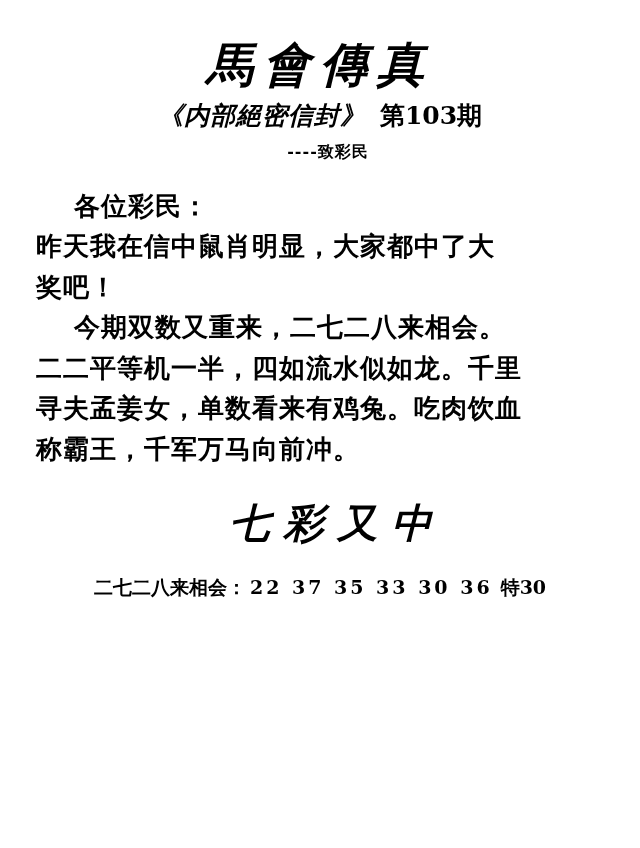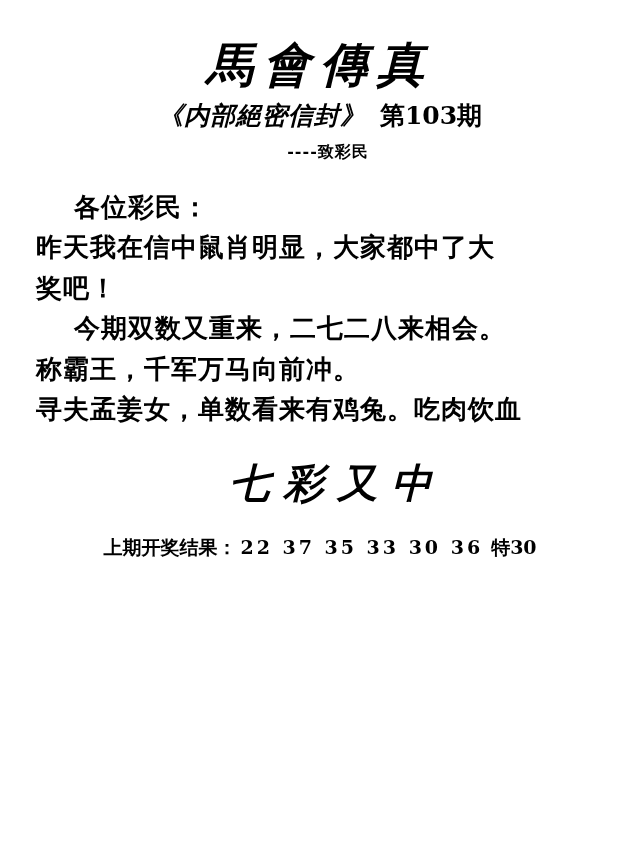--- a/index.html
+++ b/index.html
@@ -50,21 +50,21 @@
     text-align: center;
     margin-top: 10px;
     font-family: "DejaVu Serif", serif;
     font-size: 16px;
     font-weight: bold;
     letter-spacing: 1px;
     padding-left: 16px;
   }
   .body-text {
     margin: 26px 36px 14px 36px;
-    font-family: Liberation Serif, serif;
+    font-family: Liberation Mono, monospace;
     font-size: 26px;
     line-height: 1.48;
     font-weight: bold;
     letter-spacing: 1px;
   }
   .body-text p {
     margin: 0 0 2px 0;
   }
   .indent-1 { text-indent: 38px; }
   .indent-2 { text-indent: 76px; }
@@ -106,23 +106,24 @@
     <span>《内部絕密信封》</span><span class="issue">第103期</span>
   </div>
 
   <div class="dedication">----致彩民</div>
 
   <div class="body-text">
     <p class="indent-1">各位彩民：</p>
     <p>昨天我在信中鼠肖明显，大家都中了大</p>
     <p>奖吧！</p>
     <p class="indent-1">今期双数又重来，二七二八来相会。</p>
+    <p>二二平等机一半，四如流水似如龙。千里</p>
+    <p>寻夫孟姜女，单数看来有鸡兔。吃肉饮血</p>
     <p>称霸王，千军万马向前冲。</p>
-    <p>寻夫孟姜女，单数看来有鸡兔。吃肉饮血</p>
   </div>
 
   <div class="slogan">七彩又中</div>
 
   <div class="results">
-    <span>上期开奖结果：</span><span class="nums">22 37 35 33 30 36</span><span class="special">特</span><span>30</span>
+    <span>二七二八来相会：</span><span class="nums">22 37 35 33 30 36</span><span class="special">特</span><span>30</span>
   </div>
 
 </div>
 
 </body></html>

